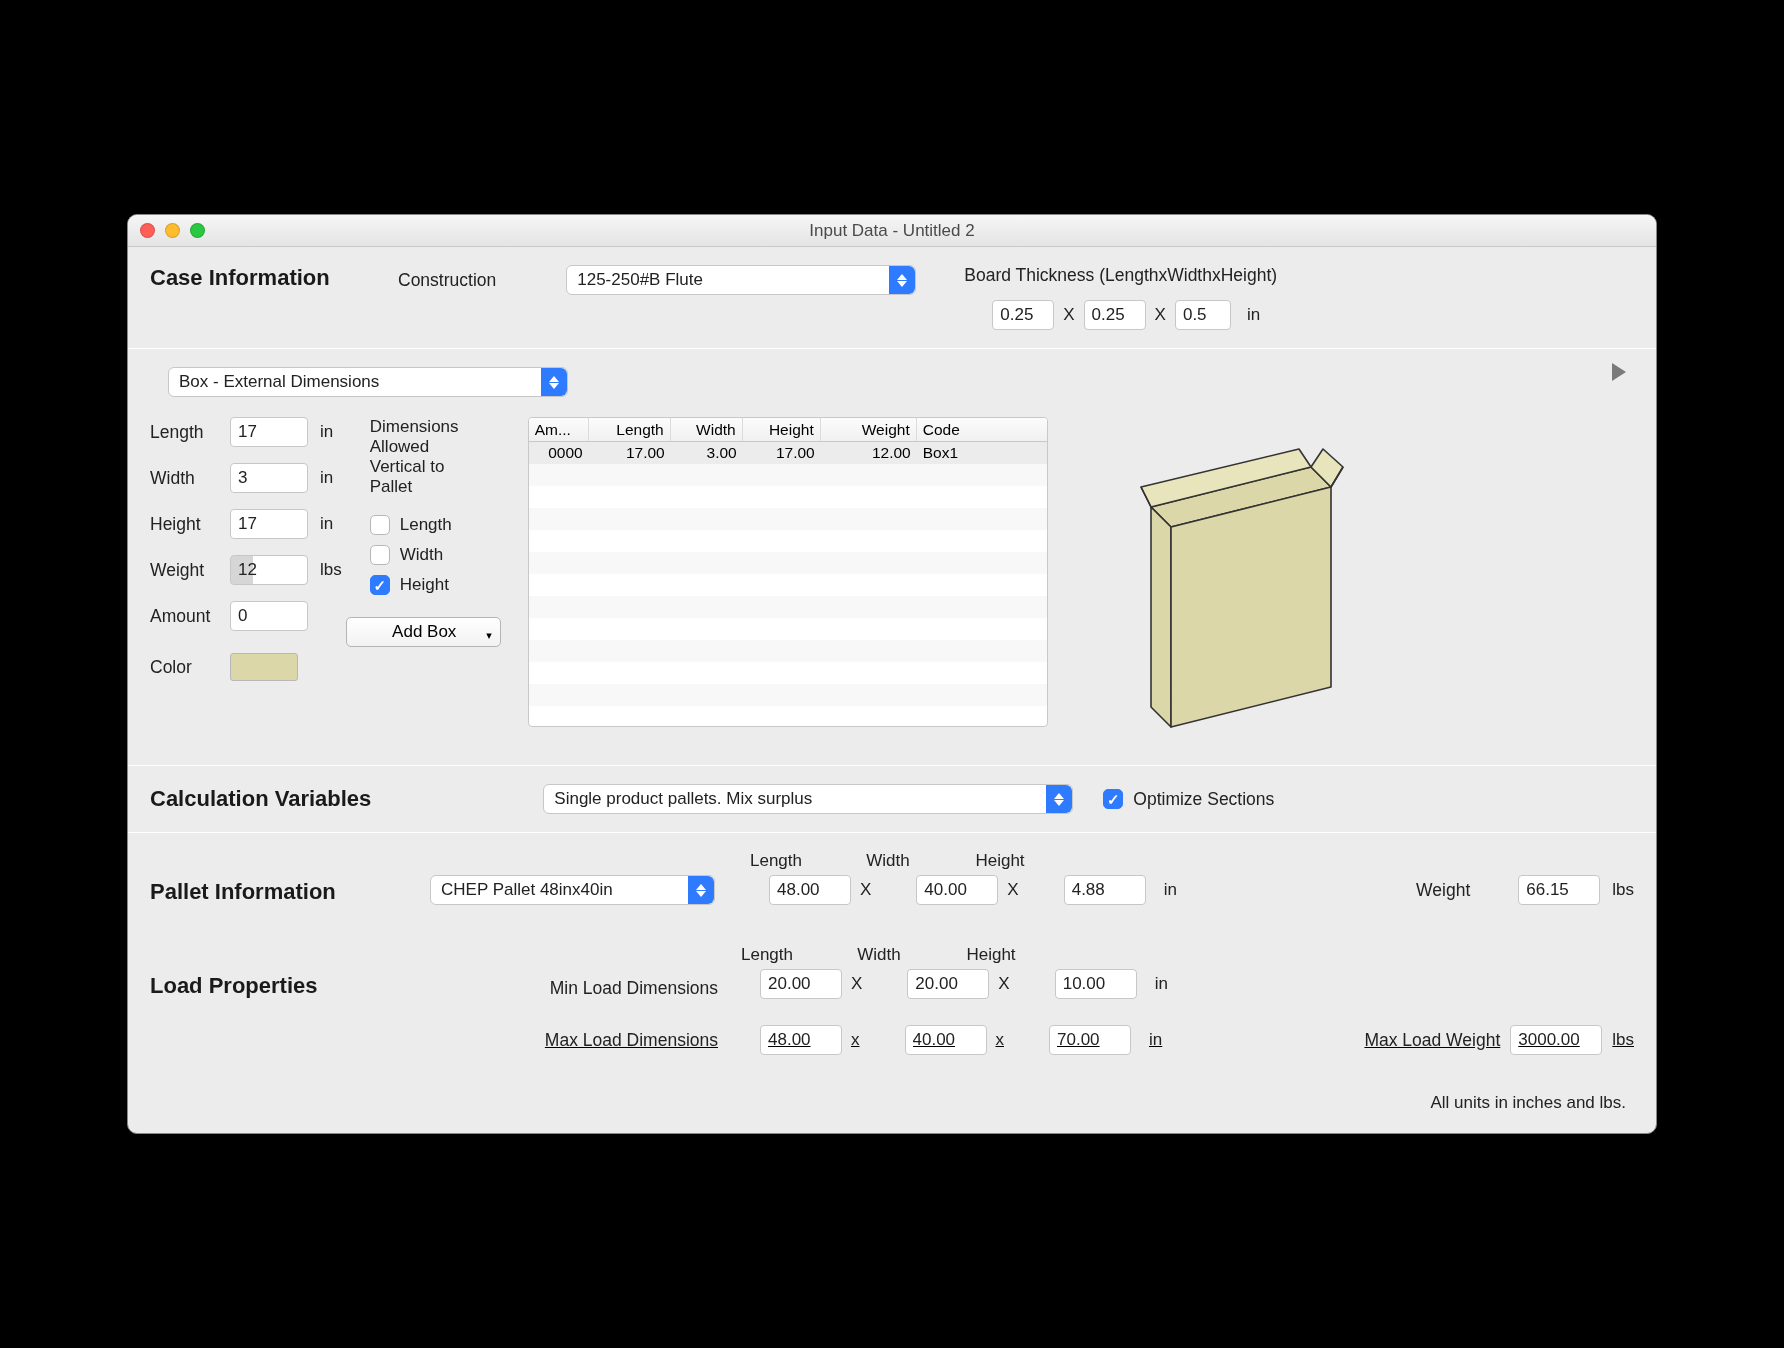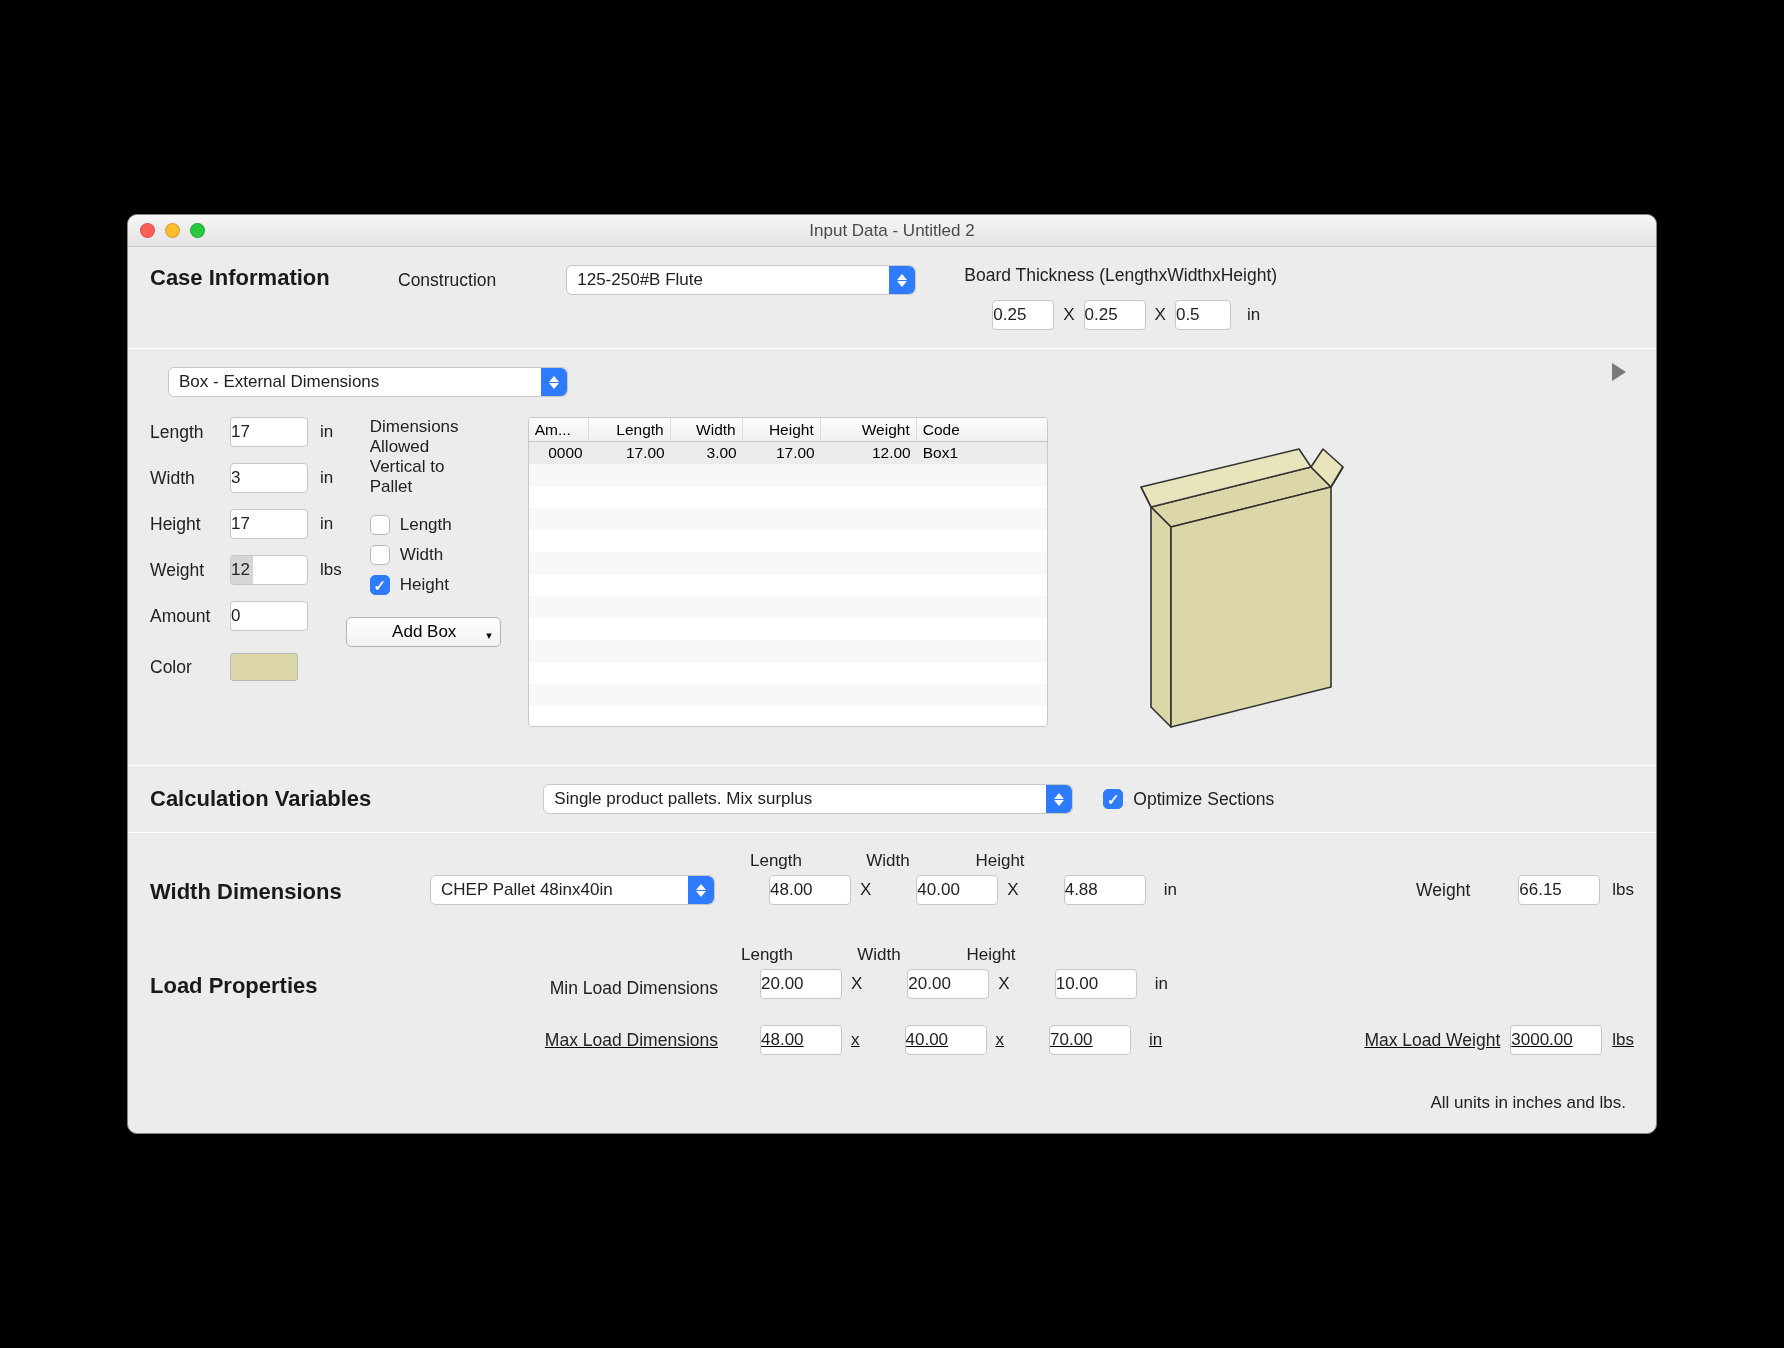--- a/index.html
+++ b/index.html
@@ -13,21 +13,21 @@
     .content { padding: 18px 22px 10px 22px; }
     .row { display:flex; align-items:center; }
     .section-h { font-weight:700; font-size:22px; color:#1a1a1a; }
     .section-h2 { font-weight:700; font-size:22px; color:#1a1a1a; }
     .lbl { font-size:17.5px; color:#222; }
     .lbl-sm { font-size:17px; color:#222; }
     .mac-select { position:relative; background:#fff; border:1px solid #c7c7c7; border-radius:6px; height:30px; display:flex; align-items:center; padding:0 34px 0 10px; font-size:17px; color:#222; }
     .mac-select .caret { position:absolute; right:0; top:0; bottom:0; width:26px; background:#2f7bff; border-radius:0 6px 6px 0; display:flex; flex-direction:column; align-items:center; justify-content:center; gap:1px;}
     .mac-select .caret svg { width:10px; height:6px; }
     .caret path { fill:#fff; }
-    .txt { height:30px; border:1px solid #c7c7c7; border-radius:4px; background:#fff; padding:0 0; font-size:17px; color:#222;}
+    .txt { height:30px; border:1px solid #c7c7c7; border-radius:4px; background:#fff; padding:0 7px; font-size:17px; color:#222;}
     .xmark { font-size:17px; color:#222; padding:0 9px;}
     .unit { font-size:17px; color:#222; }
     .divider { height:1px; background:#d5d5d5; margin:18px -22px; border-top:1px solid #fff;}
     .chk { width:20px; height:20px; border-radius:5px; border:1px solid #b8b8b8; background:#fff; display:inline-flex; align-items:center; justify-content:center;}
     .chk.checked { background:#2f7bff; border-color:#2f7bff; }
     .chk.checked::after { content:"✓"; color:#fff; font-size:15px; font-weight:700; line-height:1;}
     .btn { height:30px; background:linear-gradient(#fff,#f2f2f2); border:1px solid #b5b5b5; border-radius:5px; padding: 0 28px 0 30px; font-size:17px; position:relative; display:flex; align-items:center;}
     .btn .dd { position:absolute; right:8px; bottom:4px; font-size:11px;}
     .colorswatch { width:68px; height:28px; background:#dcd7a8; border:1px solid #b8b8b8; border-radius:3px;}
     .triangle-right { width:0; height:0; border-top:9px solid transparent; border-bottom:9px solid transparent; border-left:14px solid #7a7a7a; }
@@ -233,21 +233,21 @@
         <div class="row" style="gap:10px;">
           <span class="chk checked"></span>
           <span class="lbl">Optimize Sections</span>
         </div>
       </div>
     </div>
 
     <div class="divider"></div>
 
     <div class="row" style="align-items:flex-end; gap:0;">
-      <div class="section-h2" style="width:280px;">Width Dimensions</div>
+      <div class="section-h2" style="width:280px;">Pallet Information</div>
       <div class="mac-select" style="width:285px;">
         <span>CHEP Pallet 48inx40in</span>
         <span class="caret">
             <svg viewBox="0 0 10 6">
               <path d="M0 6 L5 0 L10 6 Z"></path>
             </svg>
             <svg viewBox="0 0 10 6">
               <path d="M0 0 L5 6 L10 0 Z"></path>
             </svg>
           </span>

